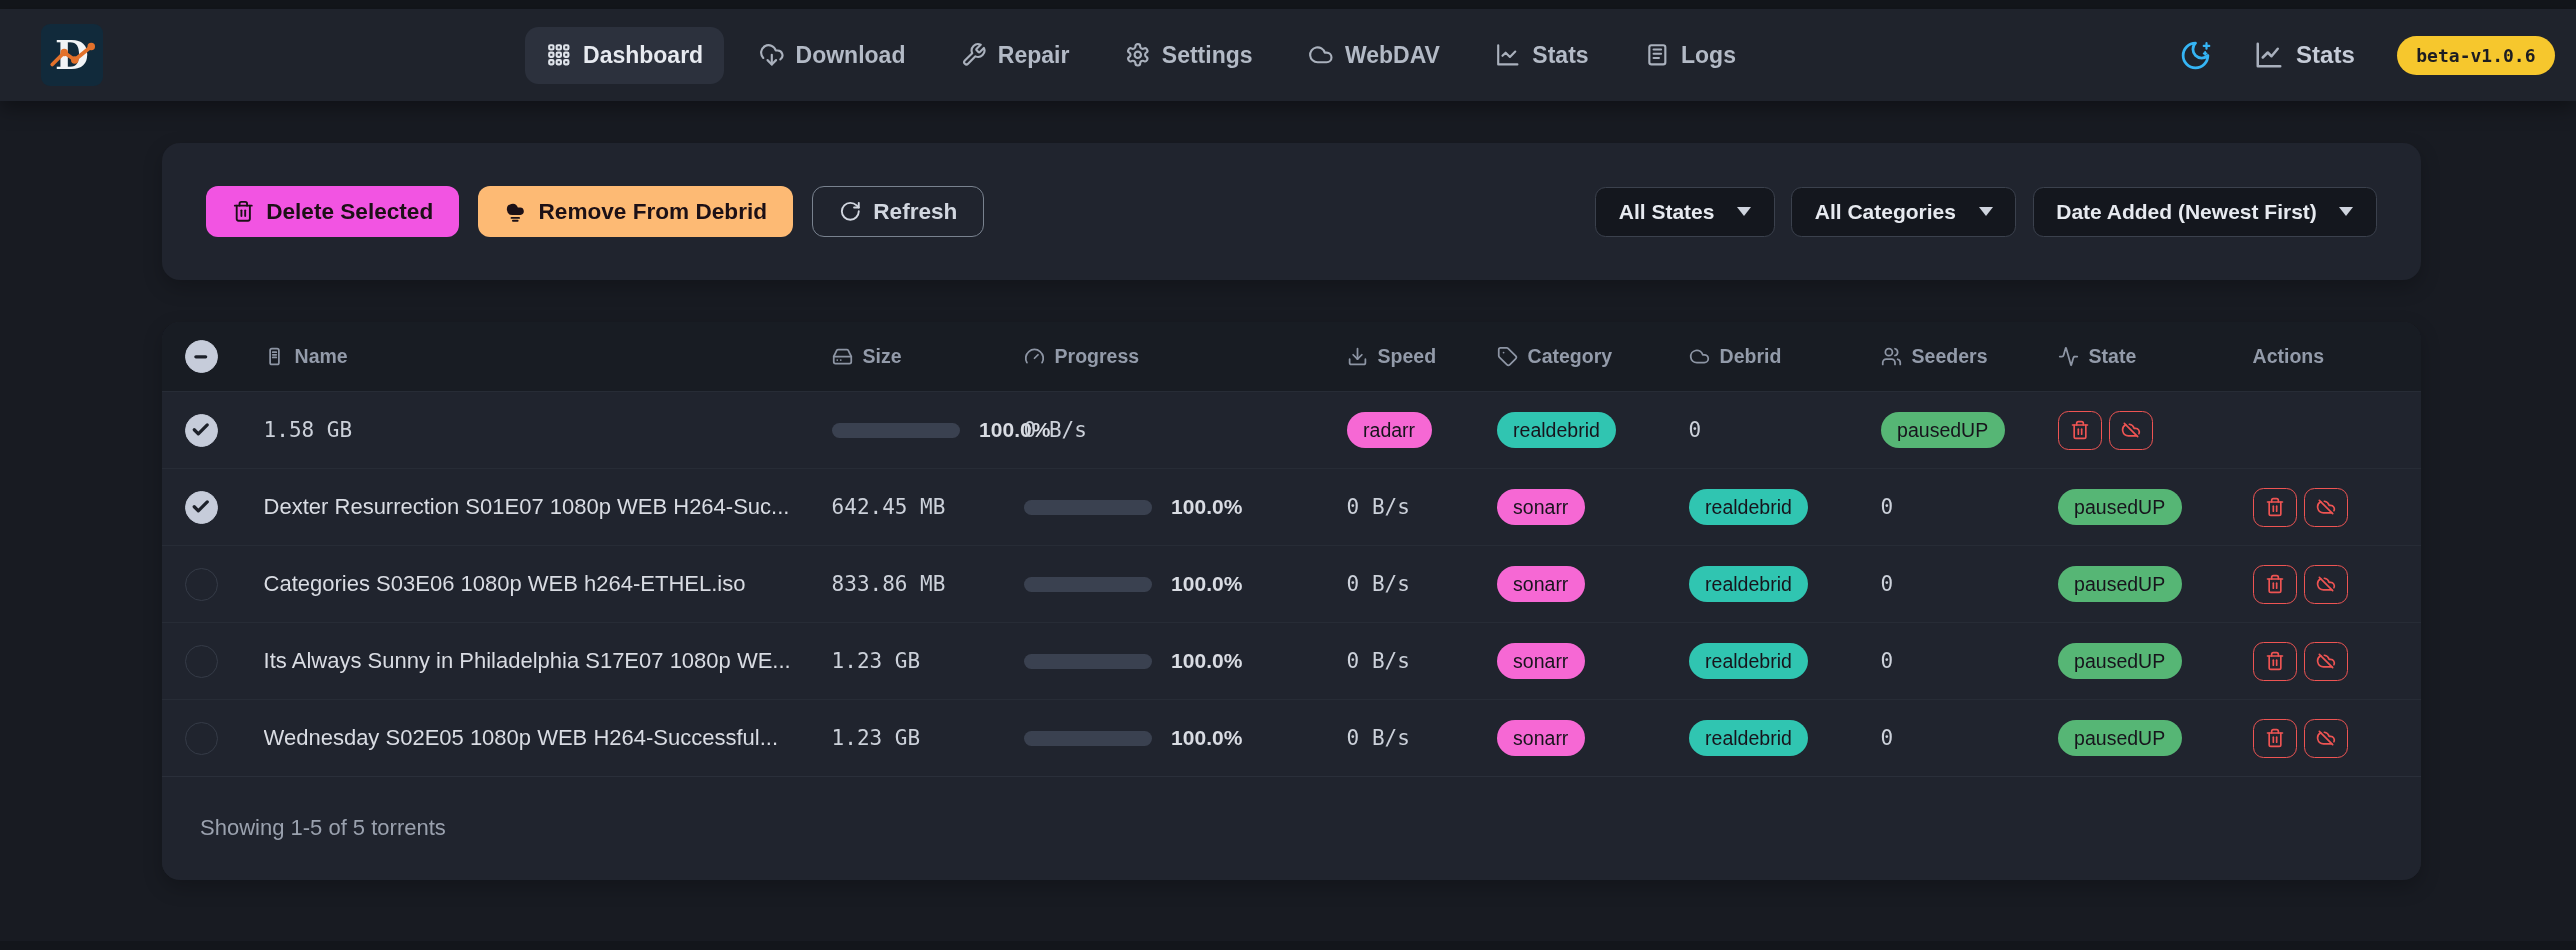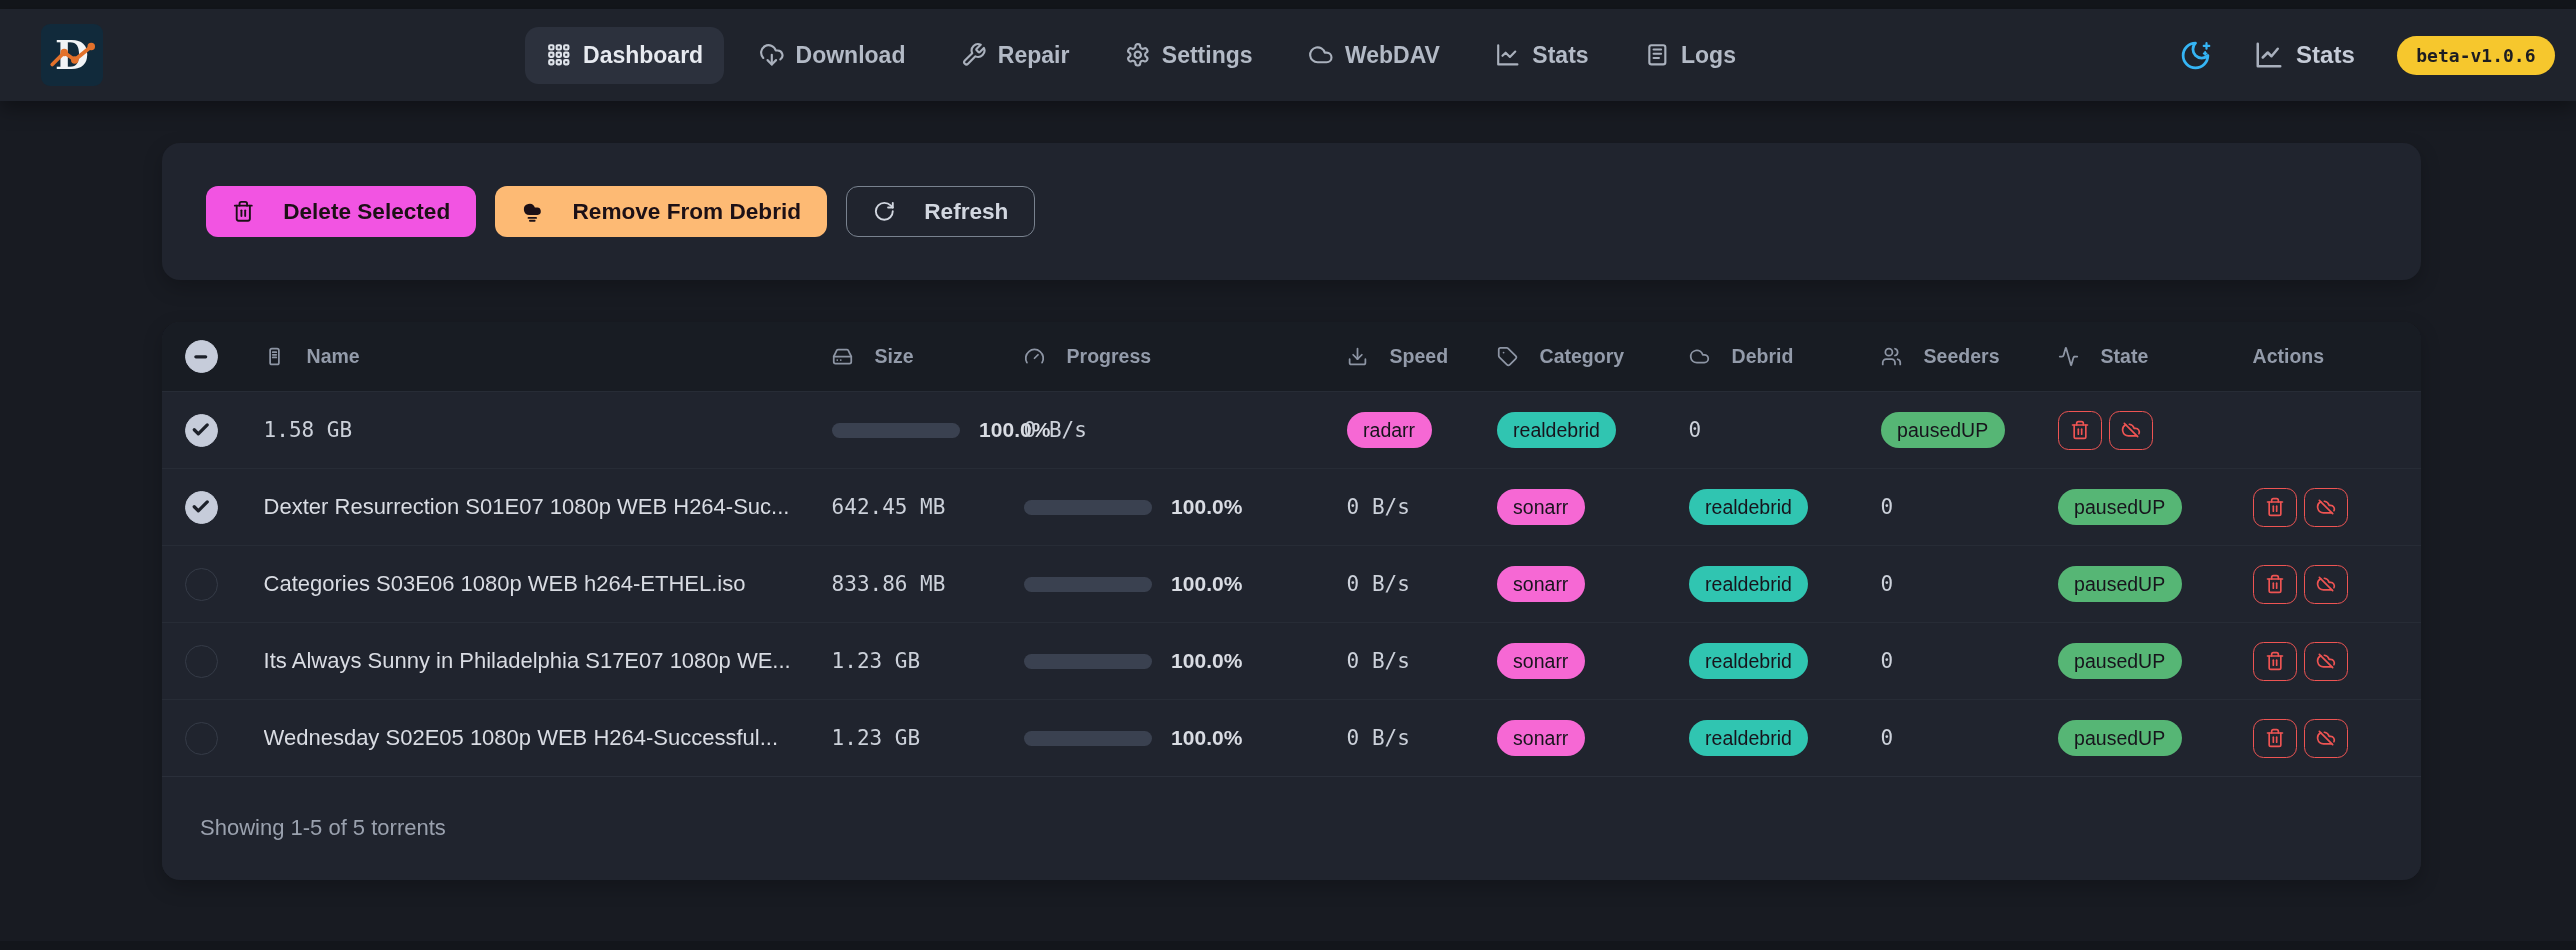--- a/index.html
+++ b/index.html
@@ -29,42 +29,42 @@
                font-size:24px; font-weight:bold;}
   .stats-link svg{ width:30px; height:30px; stroke:#a9b0bd; }
   .version-badge{ background:#f6c72d; color:#1d1d22; font-family:"DejaVu Sans Mono", monospace;
                   font-size:18px; font-weight:bold; padding:9px 19.5px; border-radius:751px; white-space:nowrap;}
 
   
   .card{ position:absolute; background:#20242e; border-radius:18px; box-shadow:0 7.5px 19.5px rgba(0,0,0,.22); }
   .toolbar-card{ top:143px; left:162px; width:2259px; height:137px; display:flex; align-items:center;
                  justify-content:space-between; padding:0 44px; }
   .btn-group{ display:flex; align-items:center; gap:19.5px; }
-  .btn{ display:flex; align-items:center; gap:29px; height:51px; padding:0 25.6px; border-radius:12px;
+  .btn{ display:flex; align-items:center; gap:12px; height:51px; padding:0 25.6px; border-radius:12px;
         font-size:22.6px; font-weight:bold; cursor:pointer; white-space:nowrap; border:none;}
   .btn svg{ width:22.6px; height:22.6px; }
   .btn-pink{ background:#f254e2; color:#1c1016; }
   .btn-pink svg{ stroke:#1c1016; }
   .btn-salmon{ background:#fdba74; color:#1c1016; }
   .btn-salmon svg{ stroke:#1c1016; fill:#1c1016; }
   .btn-ghost{ background:transparent; border:1.5px solid #79828f; color:#d2d7e0; }
   .btn-ghost svg{ stroke:#d2d7e0; }
   .filter-group{ display:flex; align-items:center; gap:16.5px; }
   .select{ display:flex; align-items:center; gap:22.6px; height:50px; padding:0 22.6px;
            background:#14171e; border:1.5px solid #3b414d; border-radius:10.5px; cursor:pointer;
            color:#e7eaf0; font-size:21px; font-weight:bold; white-space:nowrap;}
   .caret{ width:0; height:0; border-left:7.5px solid transparent; border-right:7.5px solid transparent;
           border-top:9.8px solid #cfd4de; }
 
   
   .table-card{ top:322px; left:162px; width:2259px; height:558px; border-radius:18px; overflow:hidden; }
   .tgrid{ display:grid; grid-template-columns:79px 568px 192px 323px 150px 192px 192px 177px 195px 1fr;
           align-items:center; padding:0 22.6px; }
   .thead{ height:69px; background:#181c23; }
-  .th{ display:flex; align-items:center; gap:22px; color:#939baa; font-size:19.5px; font-weight:bold; }
+  .th{ display:flex; align-items:center; gap:10px; color:#939baa; font-size:19.5px; font-weight:bold; }
   .th svg{ width:21px; height:21px; stroke:#8d95a4; flex:0 0 auto; }
   .trow{ height:77px; border-top:0.8px solid #272c36; background:#20242e; }
   .cbx{ width:33px; height:33px; border-radius:50%; border:1.5px solid #353b47; cursor:pointer;
         display:flex; align-items:center; justify-content:center; background:transparent;}
   .cbx svg{ width:19.5px; height:19.5px; stroke:#1d212a; display:none; }
   .cbx.checked, .cbx.header-cbx{ background:#c6ccda; border-color:#c6ccda; }
   .cbx.checked svg, .cbx.header-cbx svg{ display:block; }
   .name-cell{ color:#d9dce3; font-size:22px; font-weight:500; white-space:nowrap; overflow:hidden;
               text-overflow:ellipsis; padding-right:27px; }
   .mono{ font-family:"DejaVu Sans Mono", monospace; font-size:21px; color:#ccd1da; white-space:nowrap;}
@@ -199,20 +199,34 @@
         <span>Remove From Debrid</span>
       </button>
       <button class="btn btn-ghost">
         <svg viewBox="0 0 24 24" fill="none" stroke-width="2" stroke-linecap="round" stroke-linejoin="round">
           <path d="M21 12a9 9 0 1 1-9-9c2.52 0 4.93 1 6.74 2.74L21 8"></path>
             <path d="M21 3v5h-5"></path>
         </svg>
         <span>Refresh</span>
       </button>
     </div>
+    <div class="filter-group">
+      <div class="select">
+        <span>All States</span>
+        <span class="caret"></span>
+      </div>
+      <div class="select">
+        <span>All Categories</span>
+        <span class="caret"></span>
+      </div>
+      <div class="select">
+        <span>Date Added (Newest First)</span>
+        <span class="caret"></span>
+      </div>
+    </div>
   </div>
 
   <div class="card table-card">
     <div class="tgrid thead">
       <div class="th">
         <span class="cbx header-cbx">
           <svg viewBox="0 0 24 24" fill="none" stroke-width="4" stroke-linecap="round">
               <path d="M6 12h12"></path>
             </svg>
         </span>

